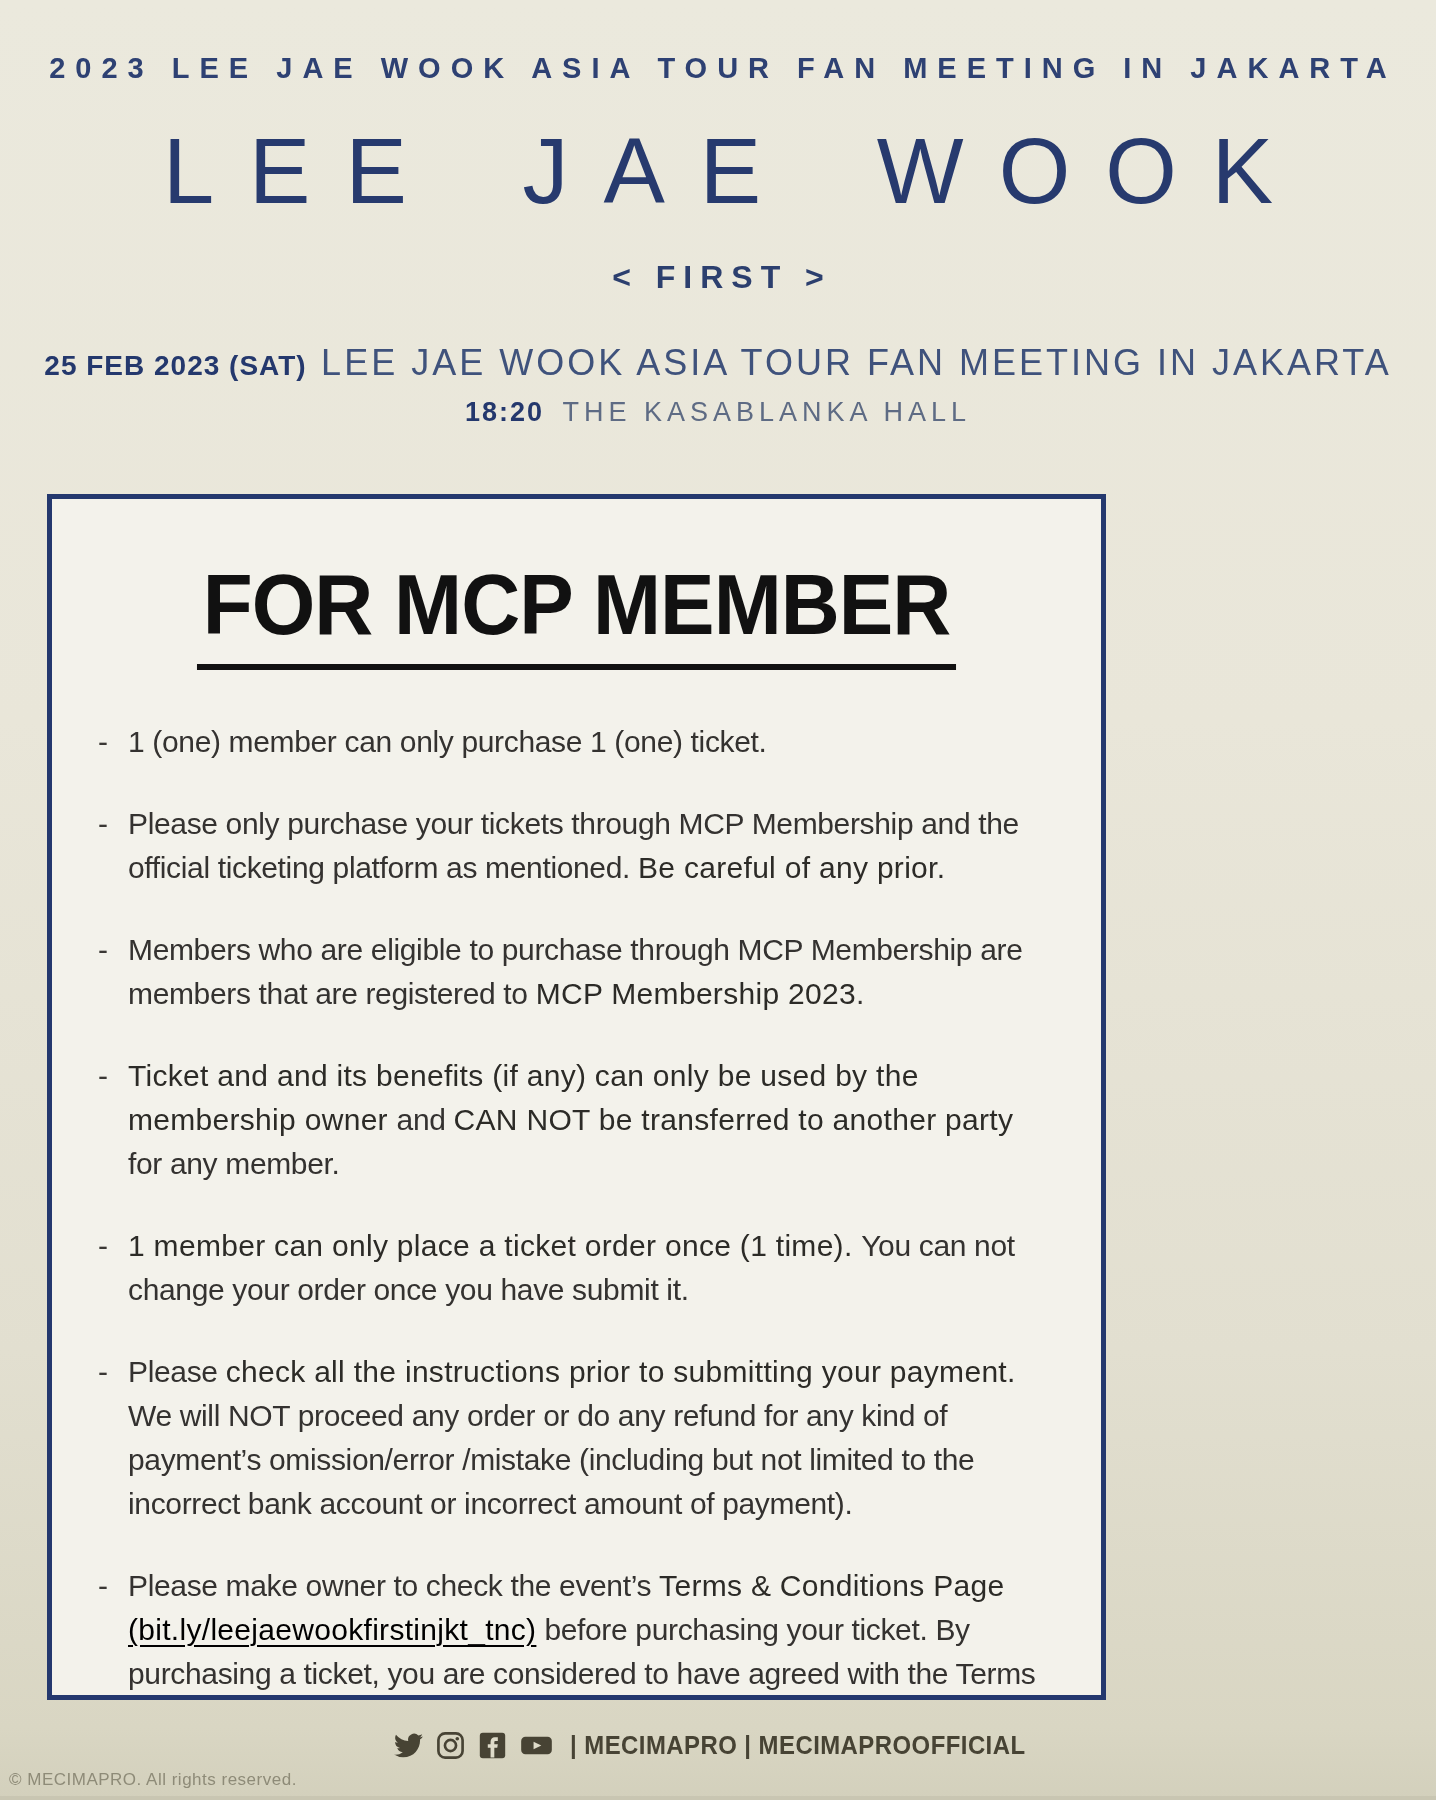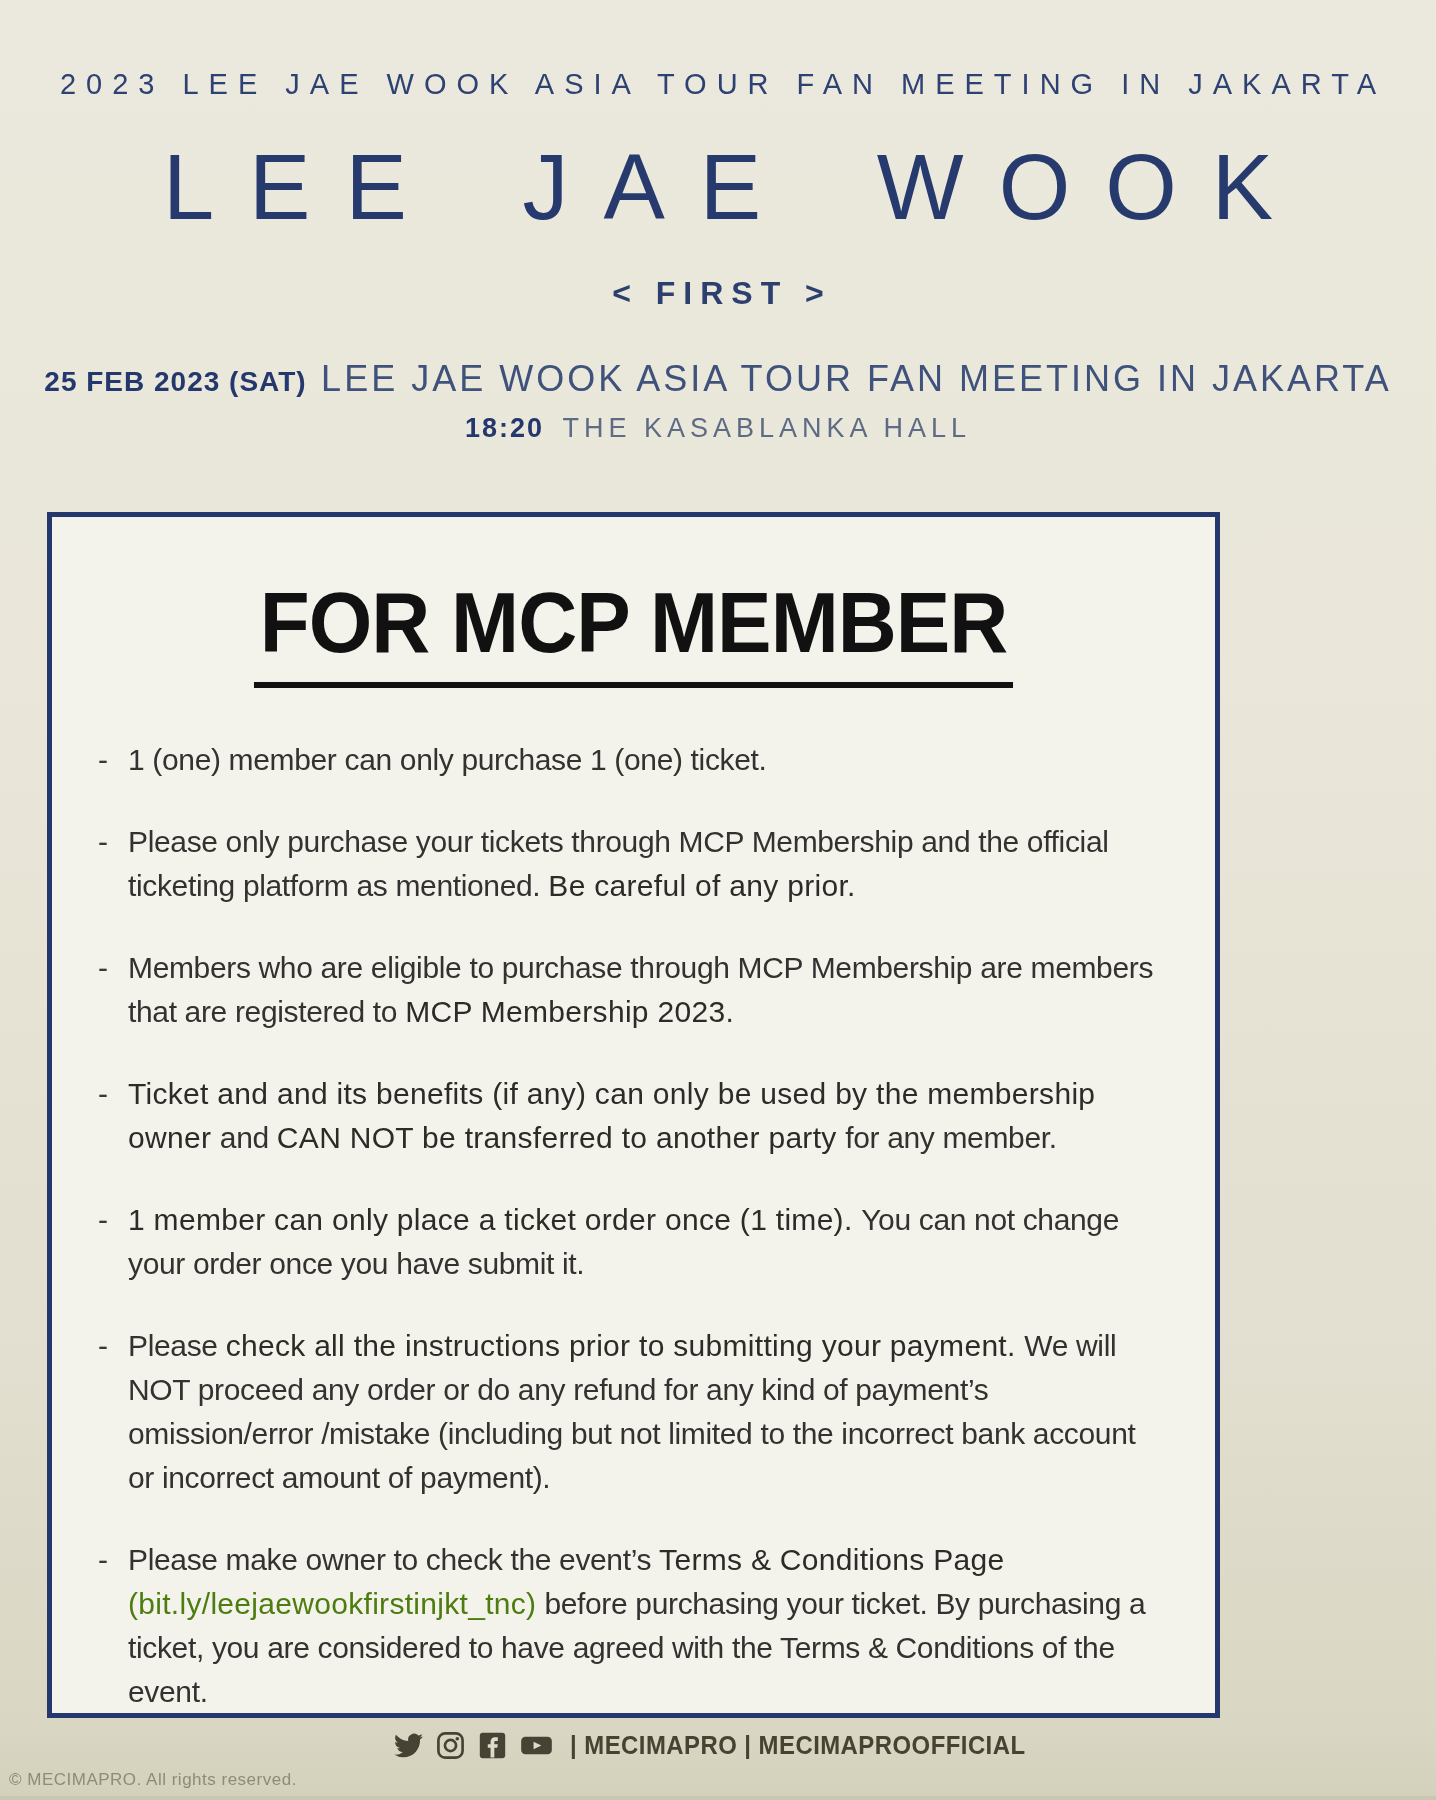--- a/index.html
+++ b/index.html
@@ -12,22 +12,22 @@
   .page{
     position:relative;width:1436px;height:1800px;
     background:linear-gradient(180deg,#ebe9dd 0%,#e9e6d9 40%,#e2dfd0 75%,#d9d6c3 96%,#d3d0bc 100%);
     overflow:hidden;
   }
   .bottom-strip{position:absolute;left:0;bottom:0;width:100%;height:4px;background:#c9c6b2;}
 
   
   .header{position:absolute;left:0;top:0;width:100%;text-align:center;}
   .tagline{
-    margin-top:68px;
-    color:#2e4173;font-size:29px;font-weight:400;
+    margin-top:52px;
+    color:#2e4173;font-size:29px;font-weight:700;
     letter-spacing:10px;text-indent:10px;white-space:nowrap;
   }
   .artist{
     margin-top:40px;
     color:#273a6e;font-size:92px;font-weight:200;
     letter-spacing:0.38em;word-spacing:0.22em;text-indent:0.38em;
     white-space:nowrap;line-height:1.0;
   }
   .edition{
     margin-top:42px;
@@ -35,22 +35,22 @@
     letter-spacing:8px;text-indent:8px;white-space:nowrap;
   }
   .dateblock{margin-top:46px;line-height:42px;white-space:nowrap;}
   .date-bold{color:#24386d;font-size:28px;font-weight:700;letter-spacing:1px;}
   .date-rest{color:#3f527c;font-size:36px;font-weight:400;letter-spacing:3px;margin-left:10px;}
   .time-bold{color:#24386d;font-size:27px;font-weight:700;letter-spacing:2px;}
   .venue{color:#5e6b84;font-size:27px;font-weight:400;letter-spacing:5px;margin-left:14px;}
 
   
   .card{
-    position:absolute;left:47px;top:512px;
-    width:1173px;height:1206px;box-sizing:border-box;
+    position:absolute;left:47px;top:494px;
+    width:1059px;height:1206px;box-sizing:border-box;
     border:5px solid #24386e;background:#f3f2eb;
     overflow:hidden;
   }
   .card-heading-wrap{text-align:center;margin-top:56px;}
   .card-heading{
     display:inline-block;
     color:#111111;font-size:86px;font-weight:700;letter-spacing:-1px;
     transform:scaleX(0.95);transform-origin:center;
     border-bottom:6px solid #111111;padding:0 6px 10px 6px;
     white-space:nowrap;
@@ -60,22 +60,22 @@
   }
   .rule{
     display:flex;align-items:flex-start;margin-bottom:38px;
     color:#343230;font-size:30px;line-height:44px;
   }
   .dash{flex:0 0 16px;margin-right:14px;color:#3a3834;}
   .rule-text{margin:0;padding:0;}
   .seg-cond{letter-spacing:-0.35px;color:#343230;}
   .seg-emph{letter-spacing:0.3px;color:#2c2b27;}
   .seg-link{
-    letter-spacing:0.3px;color:#4d7c0f;
-    text-underline-offset:5px;text-decoration-thickness:2px;
+    letter-spacing:0.3px;color:#000000;
+    text-decoration:underline;text-underline-offset:5px;text-decoration-thickness:2px;
     cursor:pointer;
   }
 
   
   .social-bar{
     position:absolute;left:0;top:1726px;width:100%;height:38px;
     display:flex;justify-content:center;align-items:center;gap:13px;padding-left:12px;
   }
   .social-bar svg{display:block;}
   .handles{

